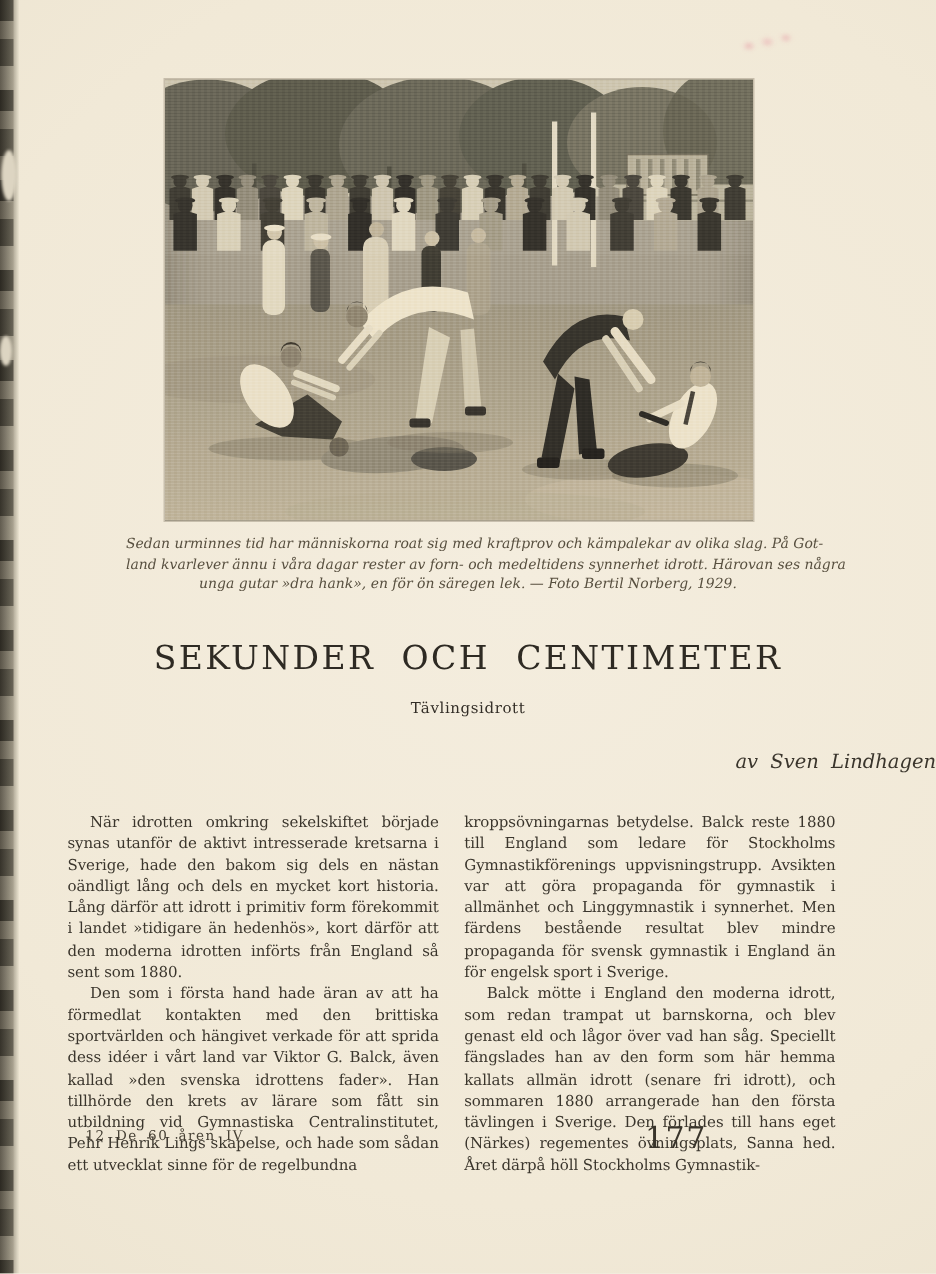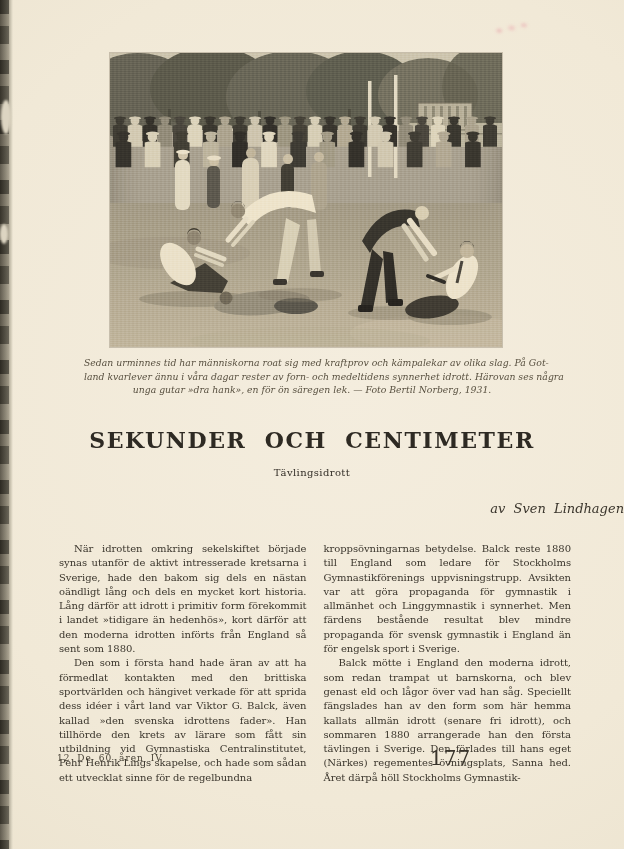--- a/index.html
+++ b/index.html
@@ -67,21 +67,21 @@
   .subtitle{
     position:absolute;left:0;top:467px;width:624px;text-align:center;
     font-size:10px;letter-spacing:.4px;color:#322d26;
   }
   .byline{
     position:absolute;left:0;top:501px;width:624px;text-align:right;
     font-style:italic;font-size:13px;word-spacing:4px;color:#3a352c;
   }
   
   .columns{
-    position:absolute;left:59px;top:542px;width:512px;
+    position:absolute;left:45px;top:542px;width:512px;
     display:flex;gap:17px;
   }
   .col{width:249px;font-size:10px;line-height:14.3px;text-align:justify;
     color:#3a352c;letter-spacing:-.05px;}
   .para{margin:0;}
   .para.indent{text-indent:15px;}
   
   .footer-sig{
     position:absolute;left:57px;top:753px;font-size:9px;letter-spacing:1px;
     word-spacing:3px;color:#464034;
@@ -249,24 +249,24 @@
       <circle cx="357" cy="198" r="7" fill="#b9b09a"></circle>
       <path d="M350,195 A7,7 0 0 1 364,195 L362,190 A7,5 0 0 0 352,190 Z" fill="#39342a"></path>
       <line x1="344" y1="216" x2="323" y2="226" stroke="#ddd8c6" stroke-width="5" stroke-linecap="round"></line>
       <line x1="318" y1="223" x2="334" y2="229" stroke="#2a2822" stroke-width="4" stroke-linecap="round"></line>
     </svg>
   </div>
 
   <div class="caption">
     <div class="cline">Sedan urminnes tid har människorna roat sig med kraftprov och kämpalekar av olika slag. På Got-</div>
     <div class="cline">land kvarlever ännu i våra dagar rester av forn- och medeltidens synnerhet idrott. Härovan ses några</div>
-    <div class="cline">unga gutar »dra hank», en för ön säregen lek. — Foto Bertil Norberg, 1931.</div>
-  </div>
-
-  <h1 class="title" style="margin:0;font-weight:bold;">SEKUNDER OCH CENTIMETER</h1>
+    <div class="cline">unga gutar »dra hank», en för ön säregen lek. — Foto Bertil Norberg, 1929.</div>
+  </div>
+
+  <h1 class="title" style="margin:0;font-weight:normal;">SEKUNDER OCH CENTIMETER</h1>
   <h2 class="subtitle" style="margin:0;font-weight:normal;">Tävlingsidrott</h2>
   <div class="byline">av Sven Lindhagen</div>
 
   <div class="columns">
     <div class="col">
       <p class="para indent">När idrotten omkring sekelskiftet började synas utanför de aktivt intresserade kretsarna i Sverige, hade den bakom sig dels en nästan oändligt lång och dels en mycket kort historia. Lång därför att idrott i primitiv form förekommit i landet »tidigare än hedenhös», kort därför att den moderna idrotten införts från England så sent som 1880.</p>
       <p class="para indent">Den som i första hand hade äran av att ha förmedlat kontakten med den brittiska sportvärlden och hängivet verkade för att sprida dess idéer i vårt land var Viktor G. Balck, även kallad »den svenska idrottens fader». Han tillhörde den krets av lärare som fått sin utbildning vid Gymnastiska Centralinstitutet, Pehr Henrik Lings skapelse, och hade som sådan ett utvecklat sinne för de regelbundna</p>
     </div>
     <div class="col">
       <p class="para">kroppsövningarnas betydelse. Balck reste 1880 till England som ledare för Stockholms Gymnastikförenings uppvisningstrupp. Avsikten var att göra propaganda för gymnastik i allmänhet och Linggymnastik i synnerhet. Men färdens bestående resultat blev mindre propaganda för svensk gymnastik i England än för engelsk sport i Sverige.</p>

